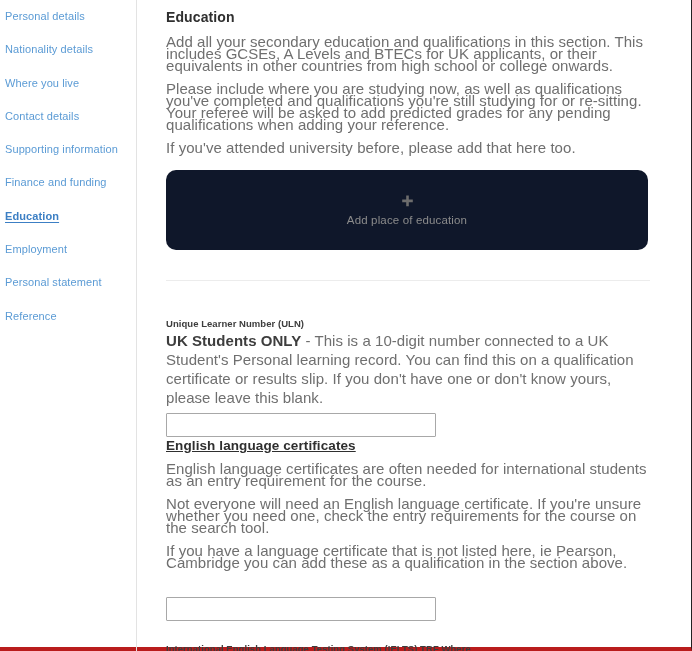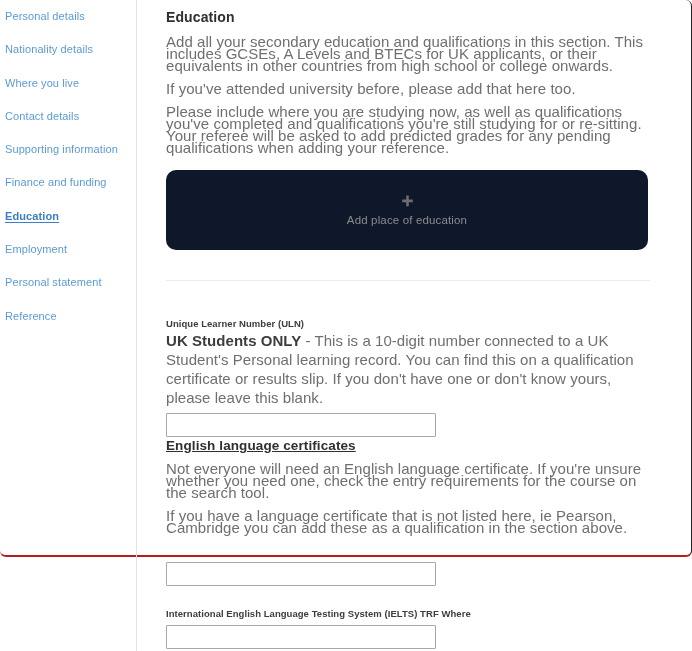--- a/index.html
+++ b/index.html
@@ -10,26 +10,25 @@
     width: 692px;
     height: 651px;
     background: #ffffff;
     font-family: "Liberation Sans", sans-serif;
     overflow: hidden;
     position: relative;
   }
   .page {
     position: relative;
     width: 692px;
-    height: 557px;
+    height: 651px;
     box-sizing: border-box;
     border-right: 1px solid #222222;
-    border-bottom: 2px solid #b91c1c;
+    border-bottom: 4px solid #b91c1c;
     background: #ffffff;
-    border-radius: 6px;
   }
   
   .sidebar {
     position: absolute;
     left: 0;
     top: 0;
     width: 137px;
     height: 651px;
     box-sizing: border-box;
     border-right: 1px solid #e3e3e3;
@@ -174,41 +173,42 @@
     <a class="nav-item" href="#">Employment</a>
     <a class="nav-item" href="#">Personal statement</a>
     <a class="nav-item" href="#">Reference</a>
   </nav>
 
   <main class="main">
 
     <h1 class="section-title">Education</h1>
 
     <p class="body-text">Add all your secondary education and qualifications in this section. This includes GCSEs, A Levels and BTECs for UK applicants, or their equivalents in other countries from high school or college onwards.</p>
+    <p class="body-text">Please include where you are studying now, as well as qualifications you've completed and qualifications you're still studying for or re-sitting. Your referee will be asked to add predicted grades for any pending qualifications when adding your reference.</p>
     <p class="body-text">If you've attended university before, please add that here too.</p>
-    <p class="body-text">Please include where you are studying now, as well as qualifications you've completed and qualifications you're still studying for or re-sitting. Your referee will be asked to add predicted grades for any pending qualifications when adding your reference.</p>
 
     <div class="add-card">
       <span class="plus-icon">
         <svg width="13" height="13" viewBox="0 0 13 13" aria-hidden="true">
           <path d="M5.2 0.6 h2.6 v4 h4 v2.6 h-4 v4 h-2.6 v-4 h-4 V4.6 h4 z" fill="#6d6d6d"></path>
         </svg>
       </span>
       <span class="add-card-label">Add place of education</span>
     </div>
 
     <hr class="divider">
 
     <div class="field-block uln-block">
       <label class="field-label">Unique Learner Number (ULN)</label>
       <p class="helper-text"><b>UK Students ONLY</b><span> - This is a 10-digit number connected to a UK Student's Personal learning record. You can find this on a qualification certificate or results slip. If you don't have one or don't know yours, please leave this blank.</span></p>
       <input class="text-input" type="text" placeholder="" style="">
     </div>
 
     <h2 class="section-title english-heading">English language certificates</h2>
+    <p class="body-text">English language certificates are often needed for international students as an entry requirement for the course.</p>
     <p class="body-text">Not everyone will need an English language certificate. If you're unsure whether you need one, check the entry requirements for the course on the search tool.</p>
     <p class="body-text">If you have a language certificate that is not listed here, ie Pearson, Cambridge you can add these as a qualification in the section above.</p>
 
     <div class="field-block toefl-block">
       <input class="text-input" type="text" placeholder="" style="">
     </div>
 
     <div class="field-block ielts-block">
       <label class="field-label">International English Language Testing System (IELTS) TRF Where</label>
       <input class="text-input" type="text" placeholder="" style="">

